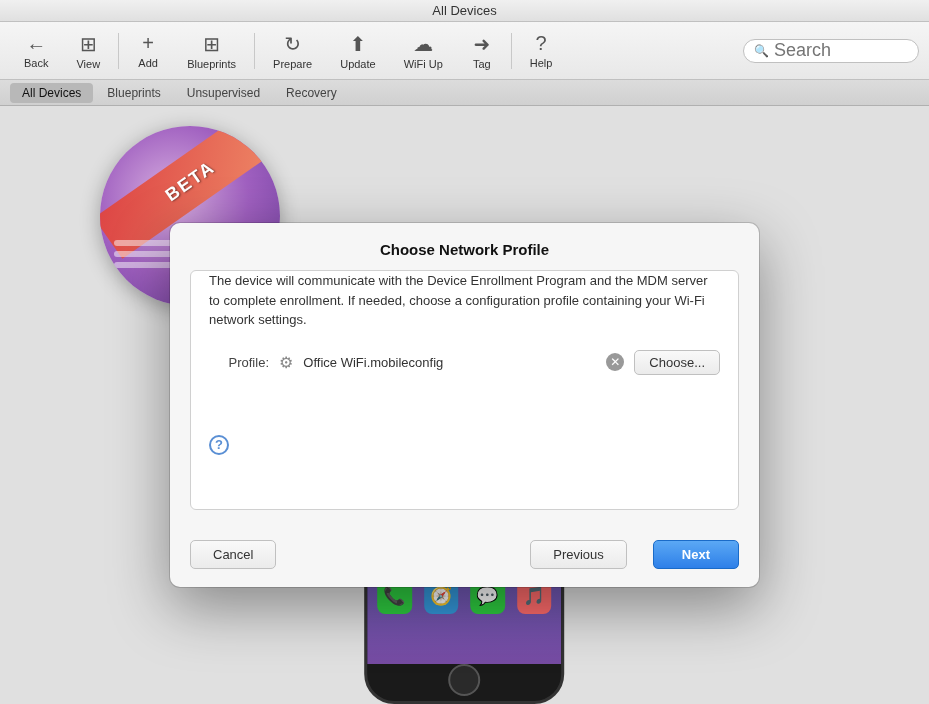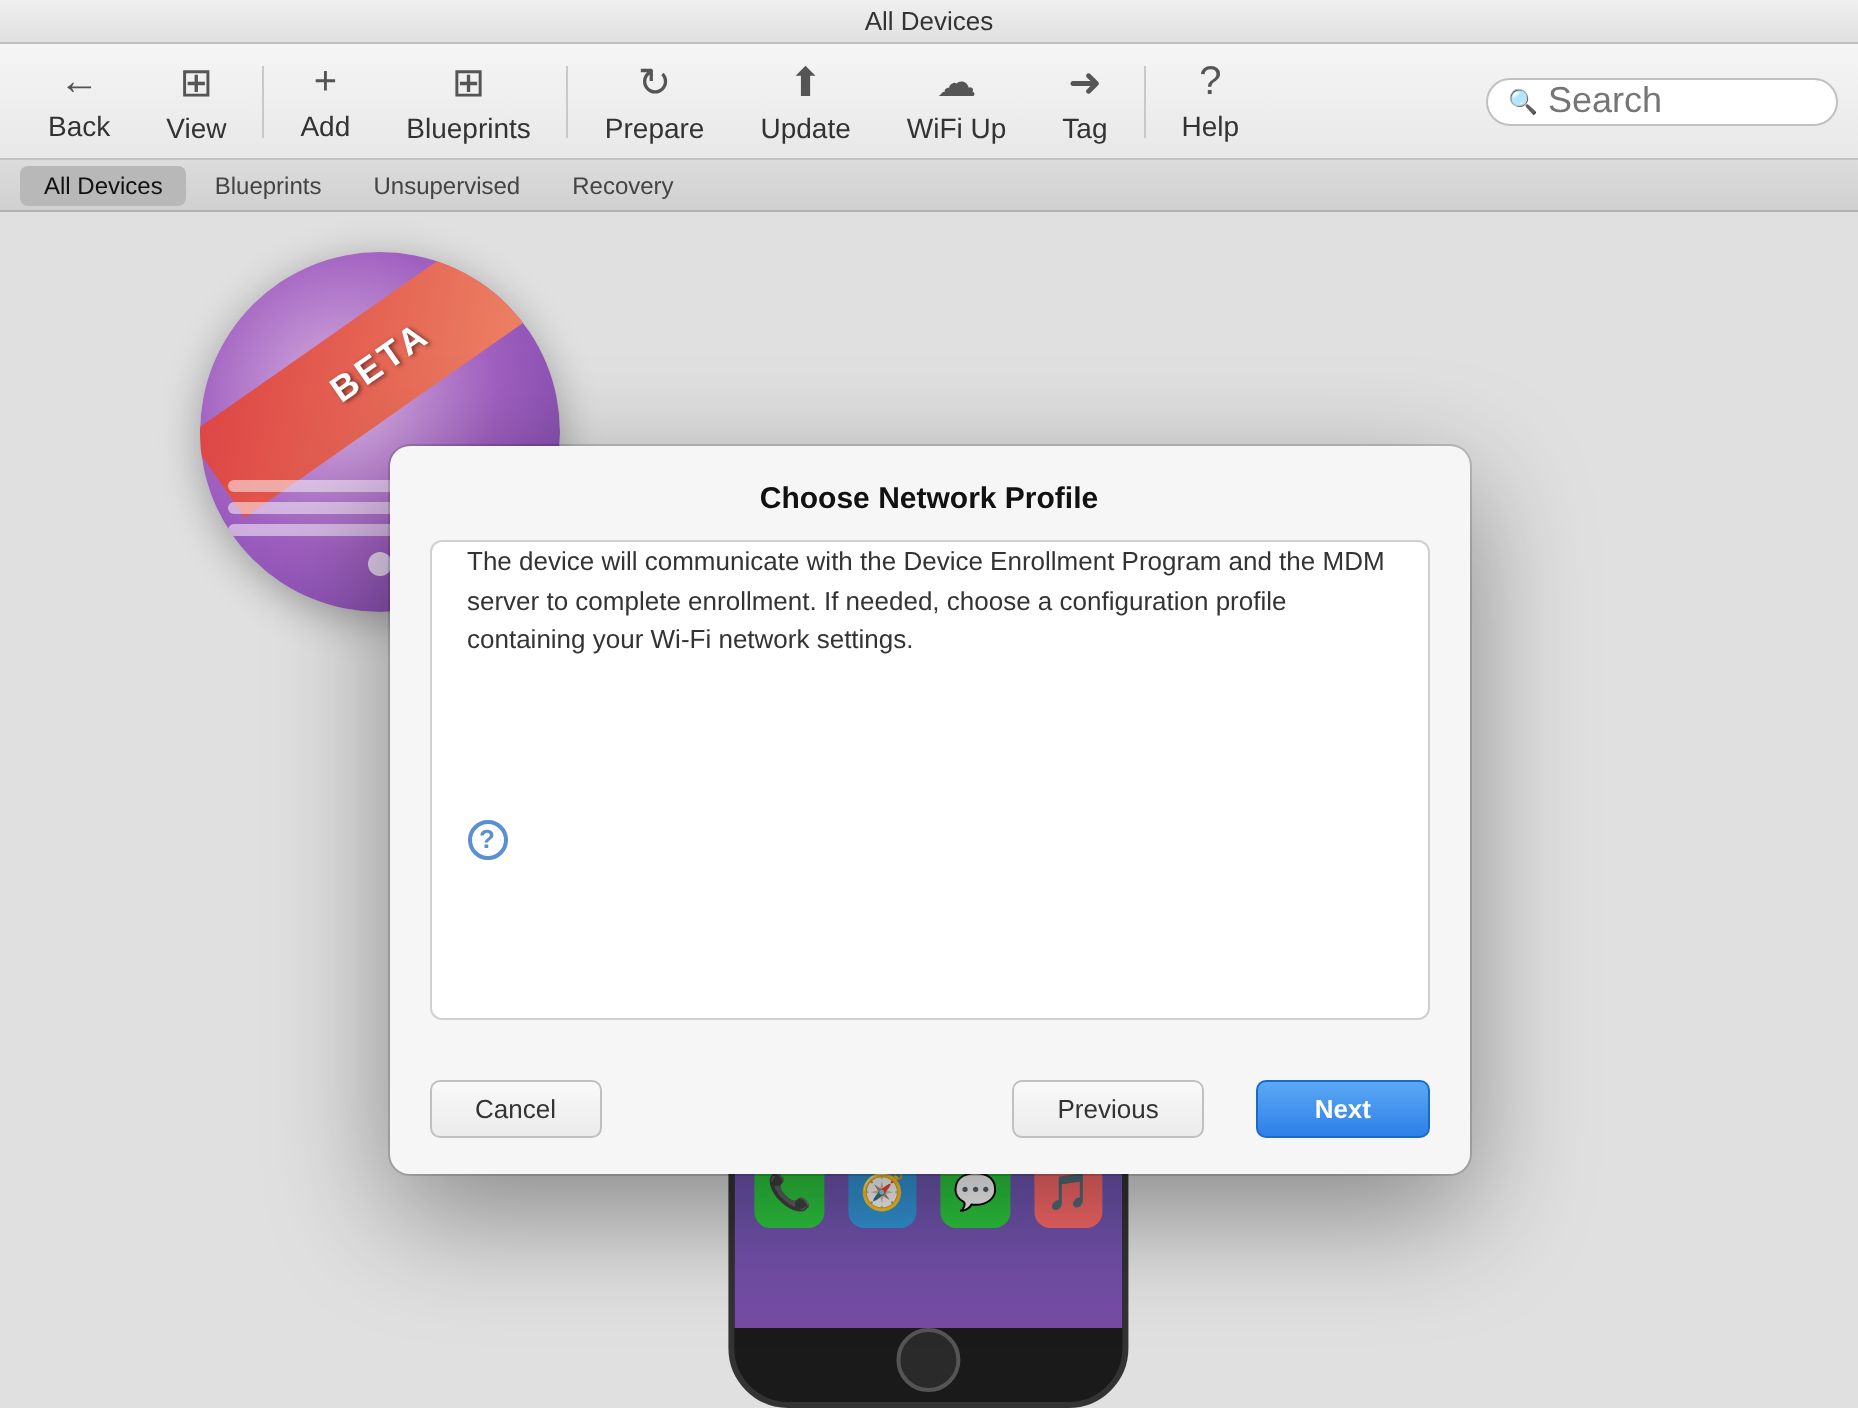--- a/index.html
+++ b/index.html
@@ -47,21 +47,21 @@
       cursor: pointer;
       border-radius: 6px;
       min-width: 50px;
     }
     .toolbar-btn .icon {
       font-size: 20px;
       color: #555;
       margin-bottom: 2px;
     }
     .toolbar-btn .label {
-      font-size: 14px;
+      font-size: 11px;
       color: #333;
     }
     .toolbar-separator {
       width: 1px;
       height: 36px;
       background: #c8c8c8;
       margin: 0 4px;
     }
     .search-box {
       margin-left: auto;
@@ -236,21 +236,21 @@
       right: 0;
       bottom: 0;
       display: flex;
       align-items: center;
       justify-content: center;
     }
     .modal {
       background: #f6f6f6;
       border-radius: 10px;
       box-shadow: 0 20px 60px rgba(0,0,0,0.4), 0 0 0 1px rgba(0,0,0,0.15);
-      width: 540px;
+      width: 589px;
       padding: 0;
       overflow: hidden;
     }
     .modal-title {
       text-align: center;
       font-size: 15px;
       font-weight: 600;
       color: #111;
       padding: 18px 20px 12px;
     }
@@ -463,20 +463,27 @@
     </div>
     <span style="margin-top:8px; font-size:14px; color:#333;">iPhone</span>
   </div>
 
   <div class="modal-overlay">
     <div class="modal">
       <div class="modal-title">Choose Network Profile</div>
       <div class="modal-body">
         <div class="modal-content-box">
           <p class="modal-description">The device will communicate with the Device Enrollment Program and the MDM server to complete enrollment. If needed, choose a configuration profile containing your Wi-Fi network settings.</p>
+          <div class="profile-row">
+            <span class="profile-label">Profile:</span>
+            <span class="profile-icon">⚙</span>
+            <span class="profile-filename">Office WiFi.mobileconfig</span>
+            <button class="clear-btn">✕</button>
+            <button class="choose-btn">Choose...</button>
+          </div>
           <div class="modal-help">
             <button class="help-btn">?</button>
           </div>
         </div>
       </div>
       <div class="modal-footer">
         <button class="btn-cancel">Cancel</button>
         <div class="btn-group-right">
           <button class="btn-previous">Previous</button>
           <button class="btn-next">Next</button>

